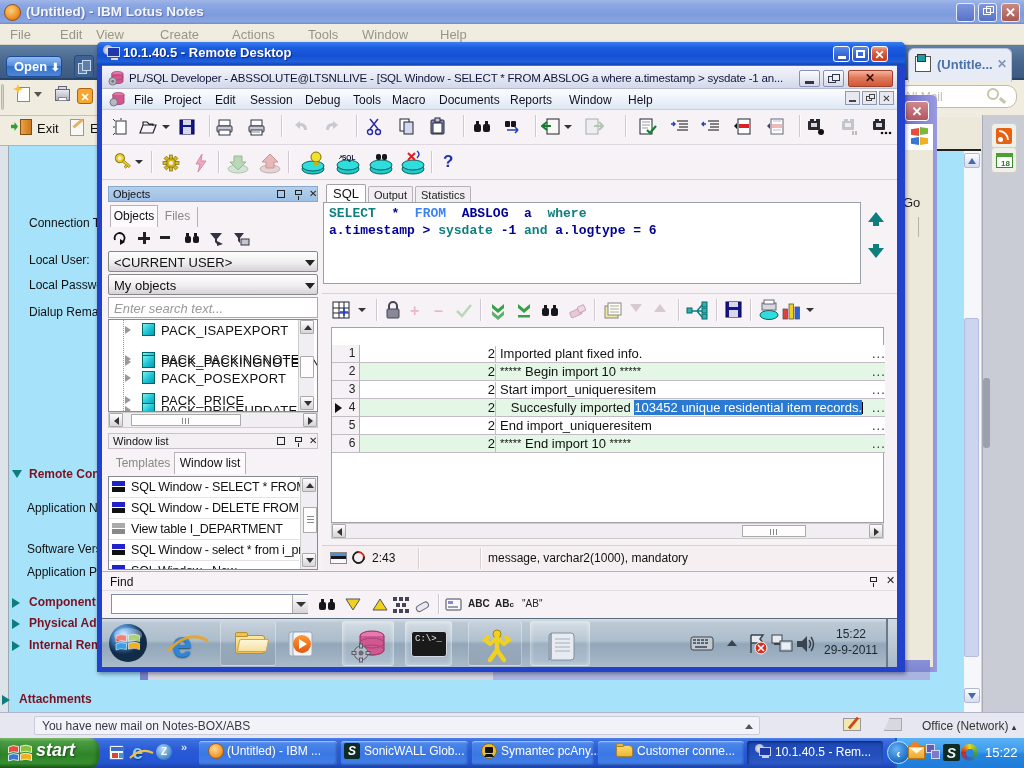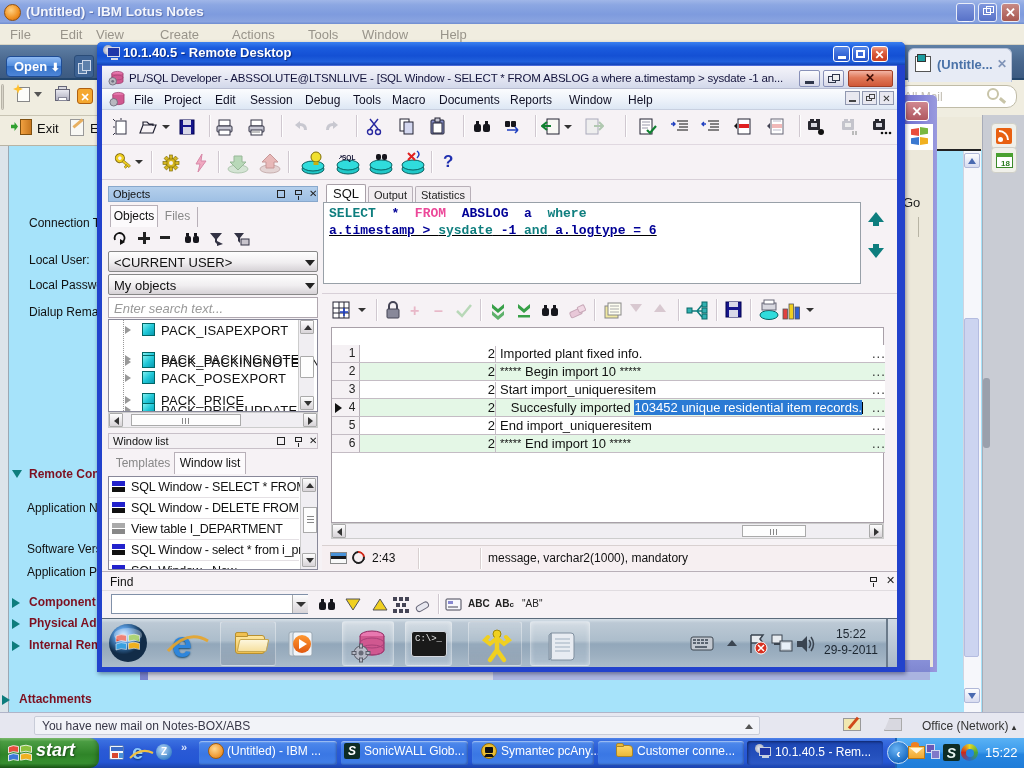--- a/index.html
+++ b/index.html
@@ -616,22 +616,22 @@
           </div>
    </div>
   </div>
 
   <div class="abs" style="left:221px;top:119px;width:574px;height:18px;">
    <div class="abs" style="left:3px;top:0px;width:40px;height:18px;background:#fff;border:1px solid #a8a0a8;border-bottom:none;border-radius:2px 2px 0 0;font-size:13px;color:#111;text-align:center;line-height:17px;">SQL</div>
    <div class="abs" style="left:45px;top:2px;width:45px;height:16px;background:#f1edf0;border:1px solid #b8b0b8;border-bottom:none;border-radius:2px 2px 0 0;font-size:11px;color:#222;text-align:center;line-height:16px;">Output</div>
    <div class="abs" style="left:92px;top:2px;width:56px;height:16px;background:#f1edf0;border:1px solid #b8b0b8;border-bottom:none;border-radius:2px 2px 0 0;font-size:11px;color:#222;text-align:center;line-height:16px;">Statistics</div>
   </div>
   <div class="abs" style="left:221px;top:137px;width:538px;height:82px;background:#fff;border:1px solid #98a0a8;font-family:'Liberation Mono',monospace;font-size:13px;font-weight:bold;white-space:pre;">
-   <div class="abs" style="left:5px;top:3px;"><span style="color:#0e7e7e">SELECT</span><span style="color:#000096">  *  </span><span style="color:#ec4899">FROM</span><span style="color:#000096">  ABSLOG  a  </span><span style="color:#0e7e7e">where</span></div>
-   <div class="abs" style="left:5px;top:20px;text-decoration:underline;"><span style="color:#000096">a.timestamp &gt; </span><span style="color:#0e7e7e">sysdate</span><span style="color:#000096"> -1 </span><span style="color:#0e7e7e">and</span><span style="color:#000096"> a.logtype = 6</span></div>
+   <div class="abs" style="left:5px;top:3px;"><span style="color:#0e7e7e">SELECT</span><span style="color:#000096">  *  </span><span style="color:#3b82f6">FROM</span><span style="color:#000096">  ABSLOG  a  </span><span style="color:#0e7e7e">where</span></div>
+   <div class="abs" style="left:5px;top:20px;"><span style="color:#000096">a.timestamp &gt; </span><span style="color:#0e7e7e">sysdate</span><span style="color:#000096"> -1 </span><span style="color:#0e7e7e">and</span><span style="color:#000096"> a.logtype = 6</span></div>
   </div>
   <div class="abs" style="left:766px;top:147px;width:0;height:0;border-left:8px solid transparent;border-right:8px solid transparent;border-bottom:10px solid #0e7e7e;"></div>
   <div class="abs" style="left:771px;top:156px;width:6px;height:5px;background:#0e7e7e;"></div>
   <div class="abs" style="left:771px;top:179px;width:6px;height:5px;background:#0e7e7e;"></div>
   <div class="abs" style="left:766px;top:183px;width:0;height:0;border-left:8px solid transparent;border-right:8px solid transparent;border-top:10px solid #0e7e7e;"></div>
 
   <div class="abs" style="left:220px;top:228px;width:575px;height:34px;background:#f6f2f5;border-top:1px solid #d8d0d8;">
    <svg class="abs" style="left:9px;top:6px;" width="22" height="22">
           <rect x="2" y="2" width="16" height="16" fill="#fff" stroke="#223"></rect>
           <line x1="2" y1="8" x2="18" y2="8" stroke="#223"></line>

